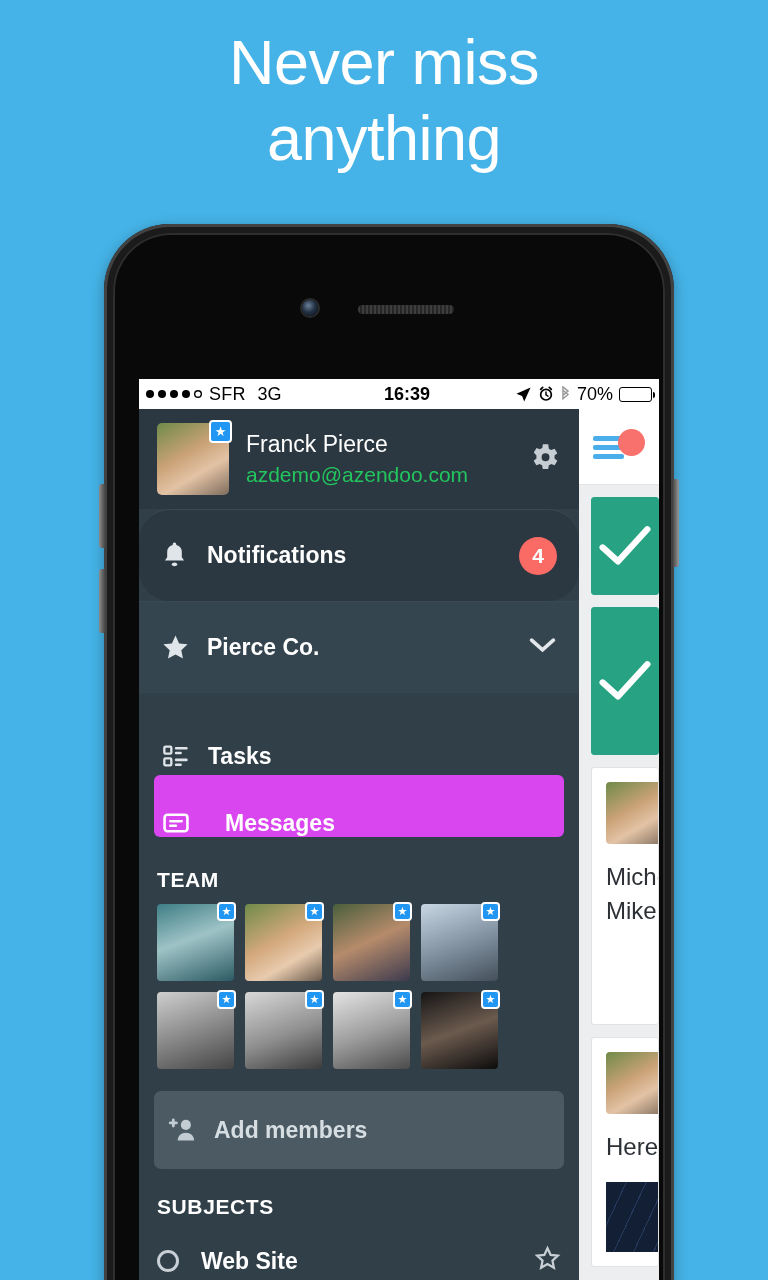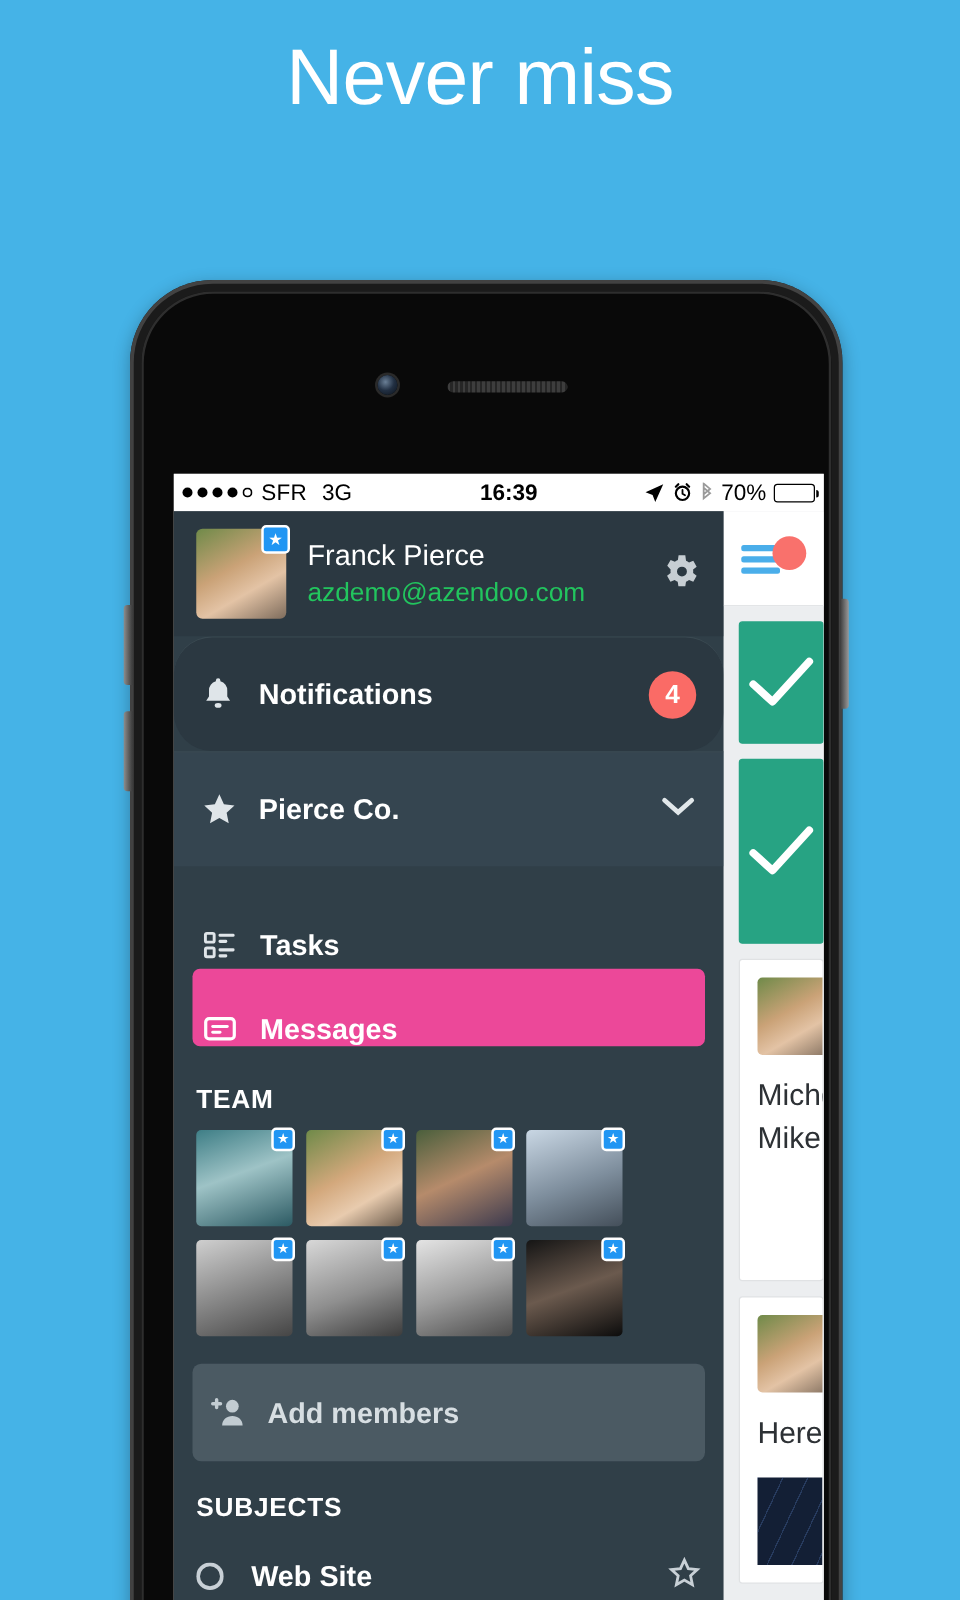--- a/index.html
+++ b/index.html
@@ -140,21 +140,21 @@
     font-size: 21px; font-weight: bold; padding: 0 10px;
   }
   .chev { margin-left: auto; color: #e1e7ea; }
 
   .navlist { padding-top: 10px; }
   .navitem {
     display: flex; align-items: flex-end; height: 62px;
     margin: 5px 15px; padding: 0 8px; border-radius: 6px;
     font-size: 23px; color: #ffffff; font-weight: bold;
   }
-  .navitem.active { background: #ec4899; }
+  .navitem.active { background: #d946ef; gap: 17px; }
   .navitem .ico { width: 46px; flex-shrink: 0; display: flex; align-items: center; color: #dfe5e9; }
 
   .section-title {
     font-size: 21px; font-weight: bold; color: #ffffff;
     letter-spacing: 0.6px; padding: 26px 18px 12px 18px;
   }
   .team-grid { display: flex; flex-wrap: wrap; gap: 11px; padding: 0 18px; }
   .tm { position: relative; width: 77px; height: 77px; }
   .tm-img { width: 77px; height: 77px; border-radius: 4px; overflow: hidden; }
 
@@ -217,20 +217,21 @@
   .ph6 { background: linear-gradient(160deg,#cfcfcf 0%,#8a8a8a 50%,#454545 100%); }
   .ph7 { background: linear-gradient(160deg,#d8d8d8 0%,#8f8f8f 55%,#3c3c3c 100%); }
   .ph8 { background: linear-gradient(160deg,#e4e4e4 0%,#9d9d9d 52%,#4b4b4b 100%); }
   .ph9 { background: linear-gradient(160deg,#151515 0%,#6b5a4e 50%,#0c0c0c 100%); }
 </style>
 </head>
 <body>
 
 <div class="headline">
   <div>Never miss</div>
+  <div>anything</div>
 </div>
 
 <div class="phone">
   <div class="btn-vol v1"></div>
   <div class="btn-vol v2"></div>
   <div class="btn-power"></div>
 
   <div class="phone-inner">
     <div class="camera"></div>
     <div class="speaker"></div>

